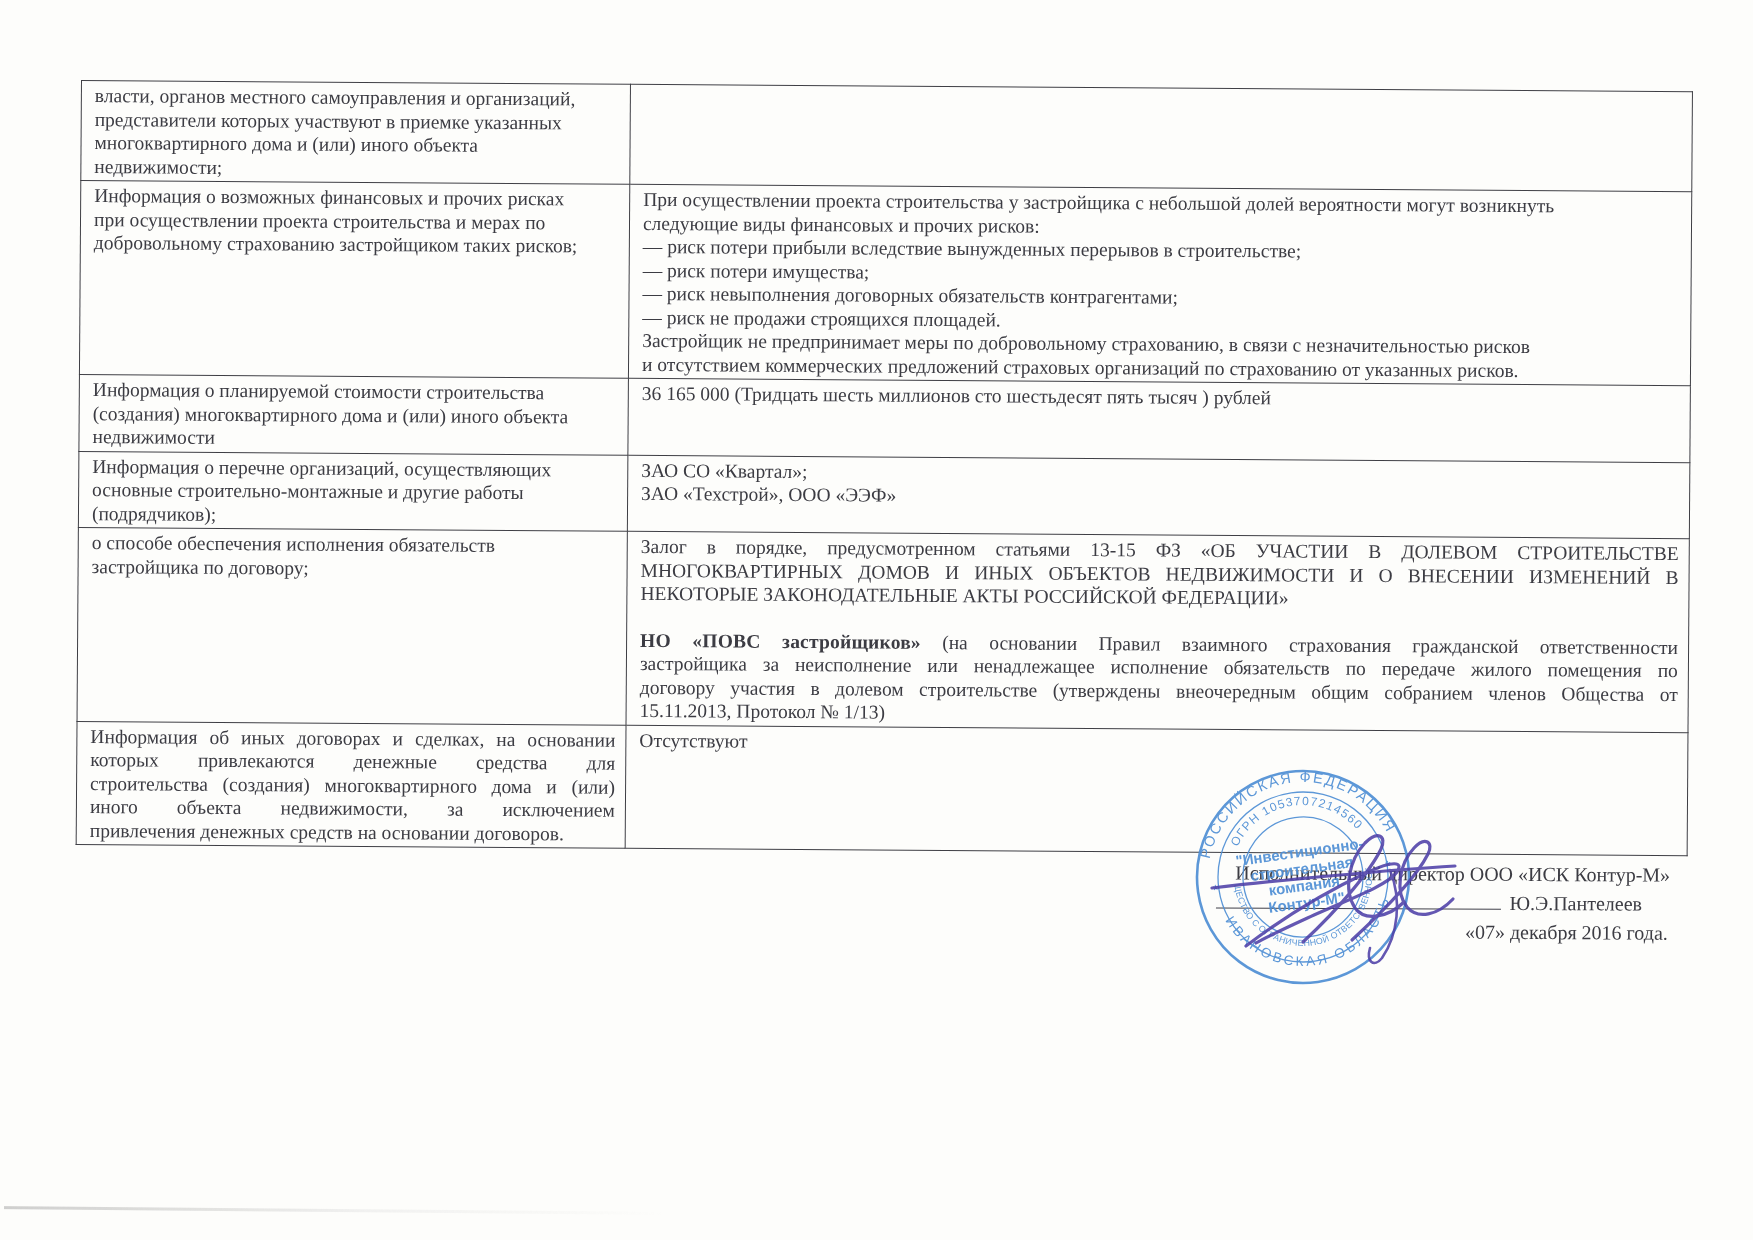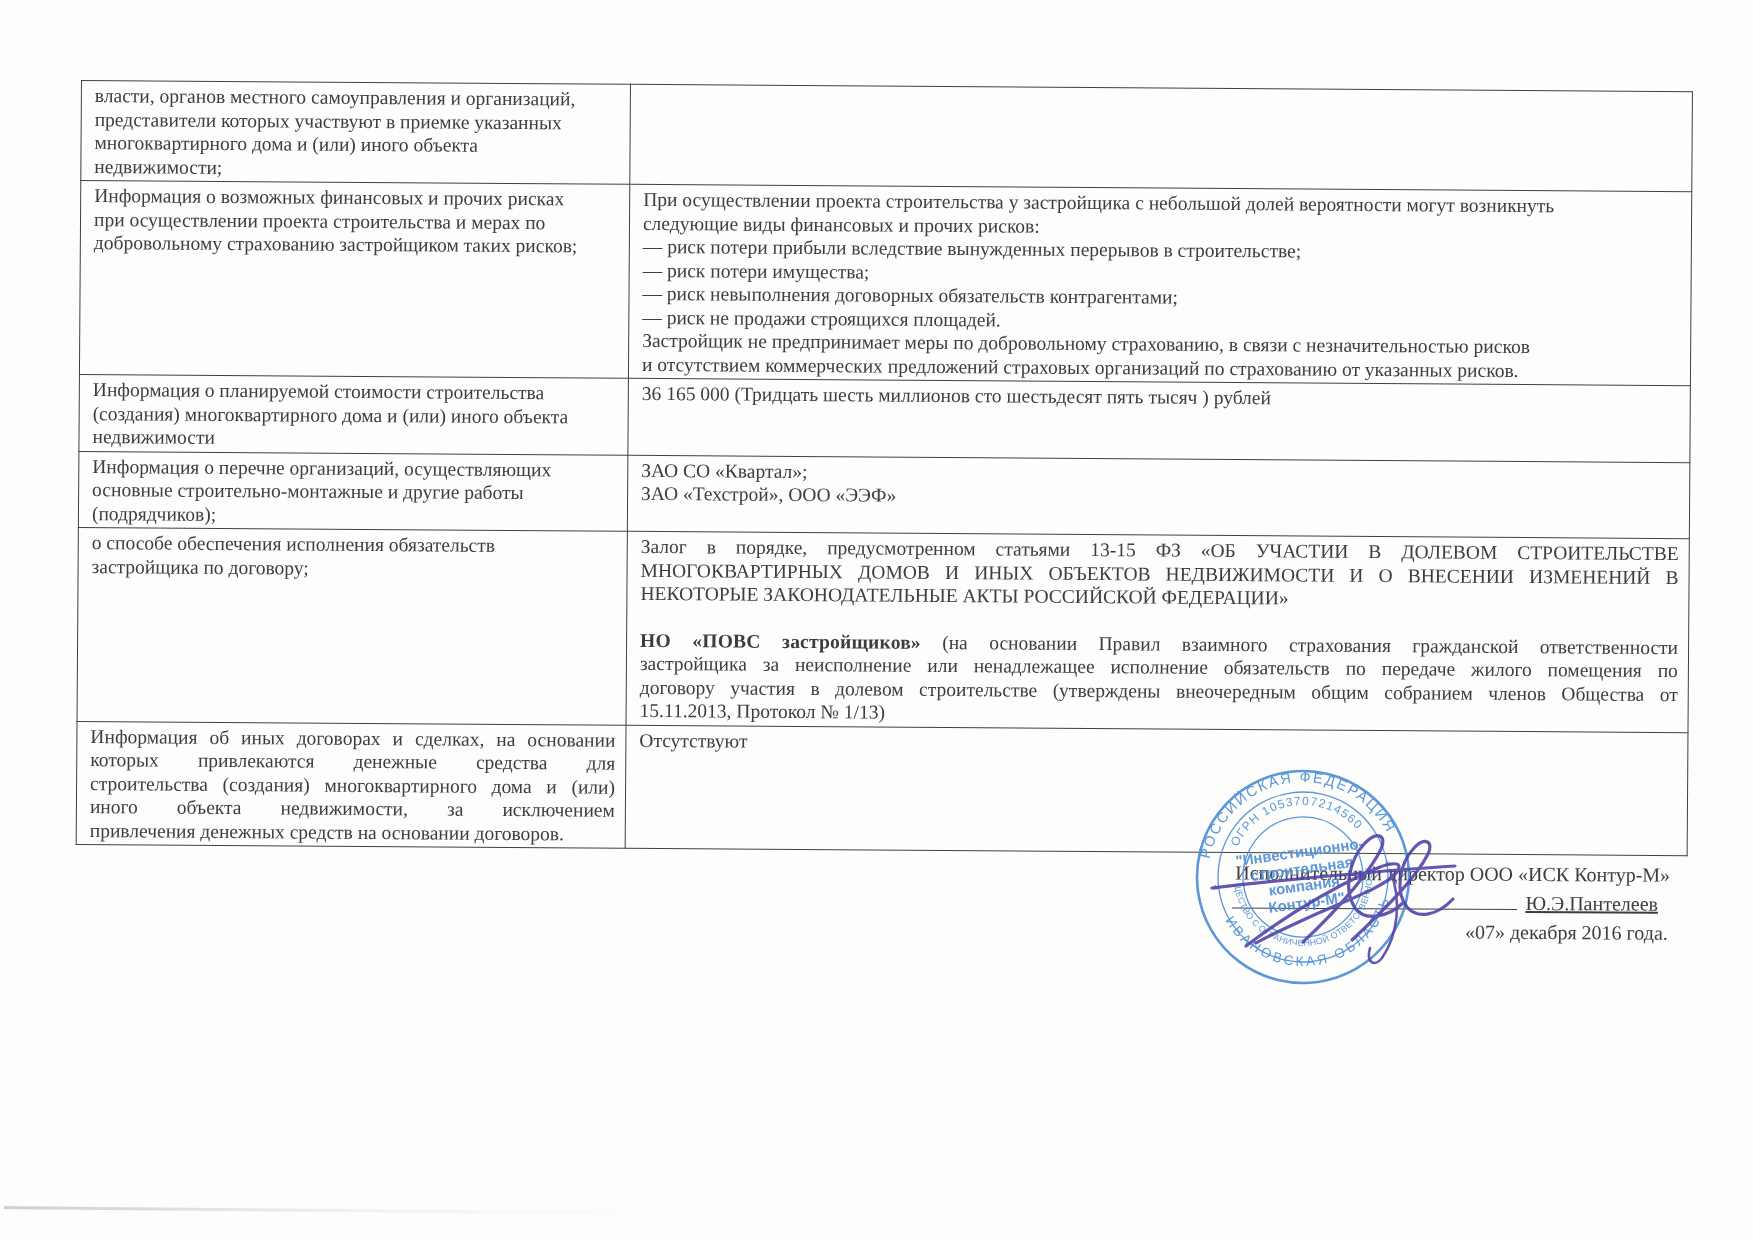--- a/index.html
+++ b/index.html
@@ -41,21 +41,21 @@
   
   .sig{
     position:absolute;left:1000px;top:859px;width:670px;
     text-align:right;font-size:20px;line-height:29px;
     z-index:2;transform:rotate(0.3deg);
   }
   .sig .uline{
     display:inline-block;width:285px;height:1em;
     border-bottom:1.7px solid #40404a;margin-right:8px;
   }
-  .sig .name{margin-right:12px;text-decoration:underline;}
+  .sig .name{margin-right:28px;}
   .sig .sig-date{margin-right:2px;}
 
   
   svg.stamp{
     position:absolute;left:1188px;top:762px;width:230px;height:230px;
     z-index:3;opacity:.92;
   }
   svg.ink{
     position:absolute;left:0;top:0;width:1753px;height:1240px;
     z-index:4;pointer-events:none;

